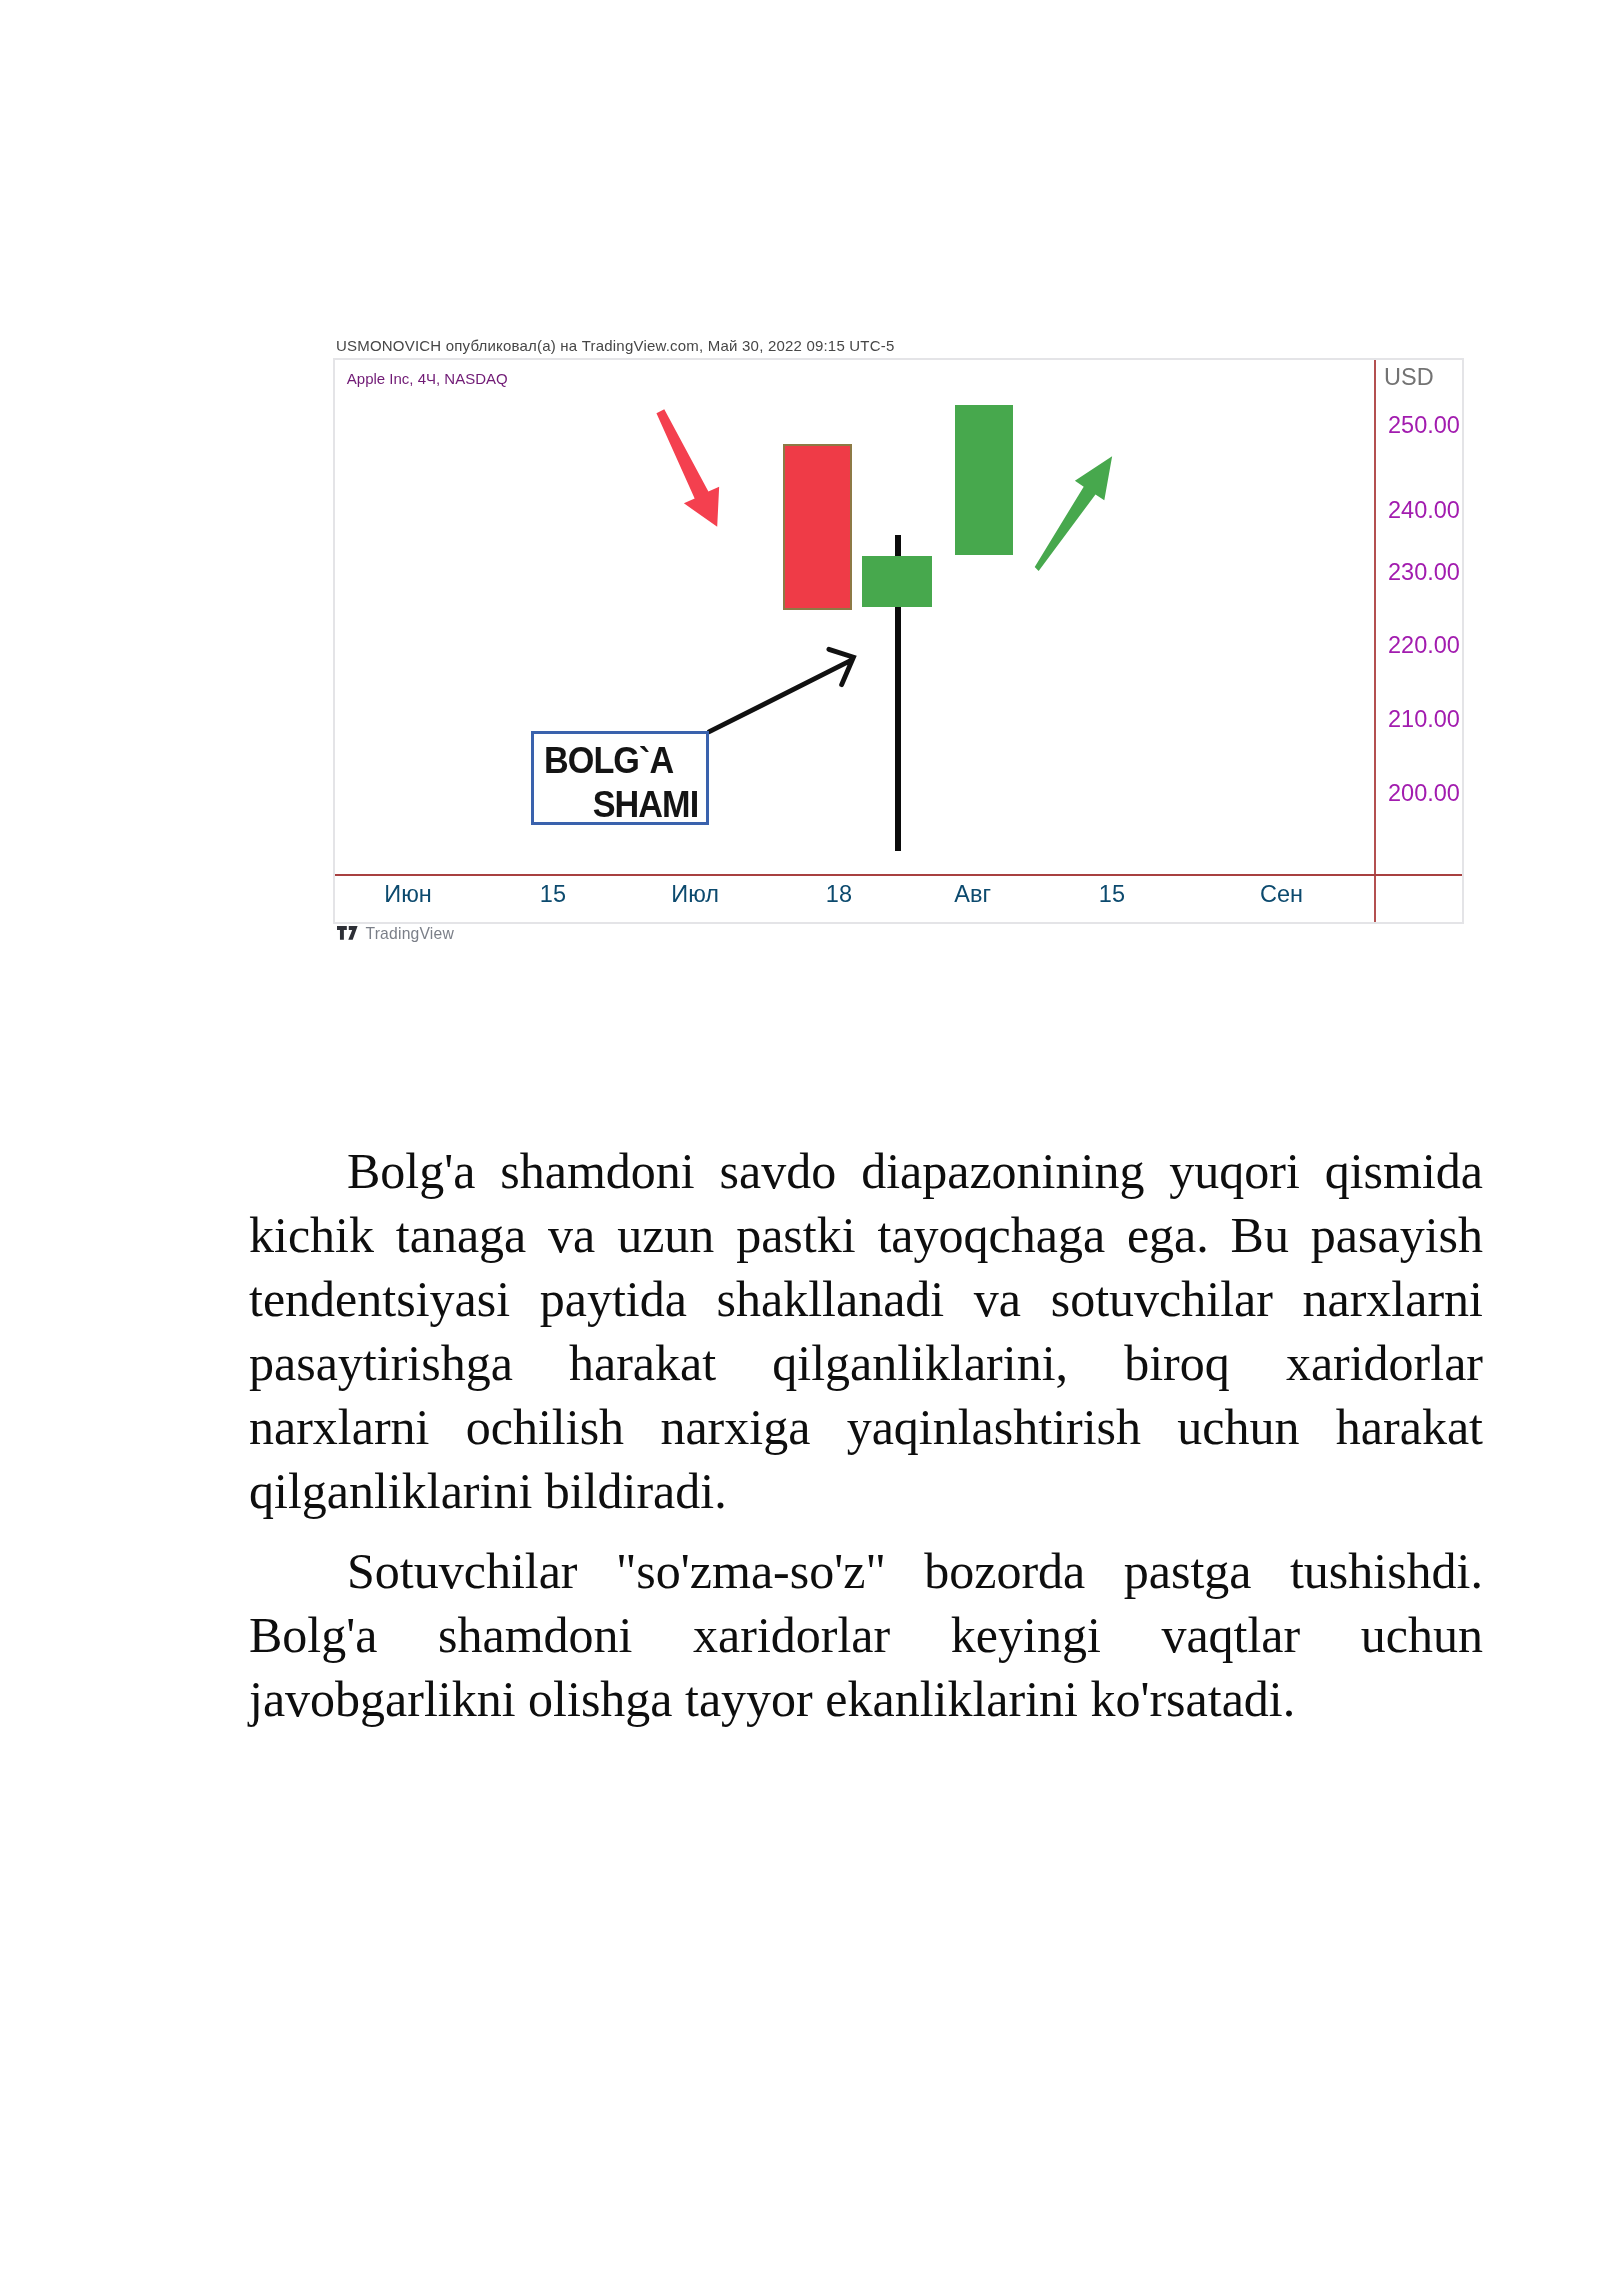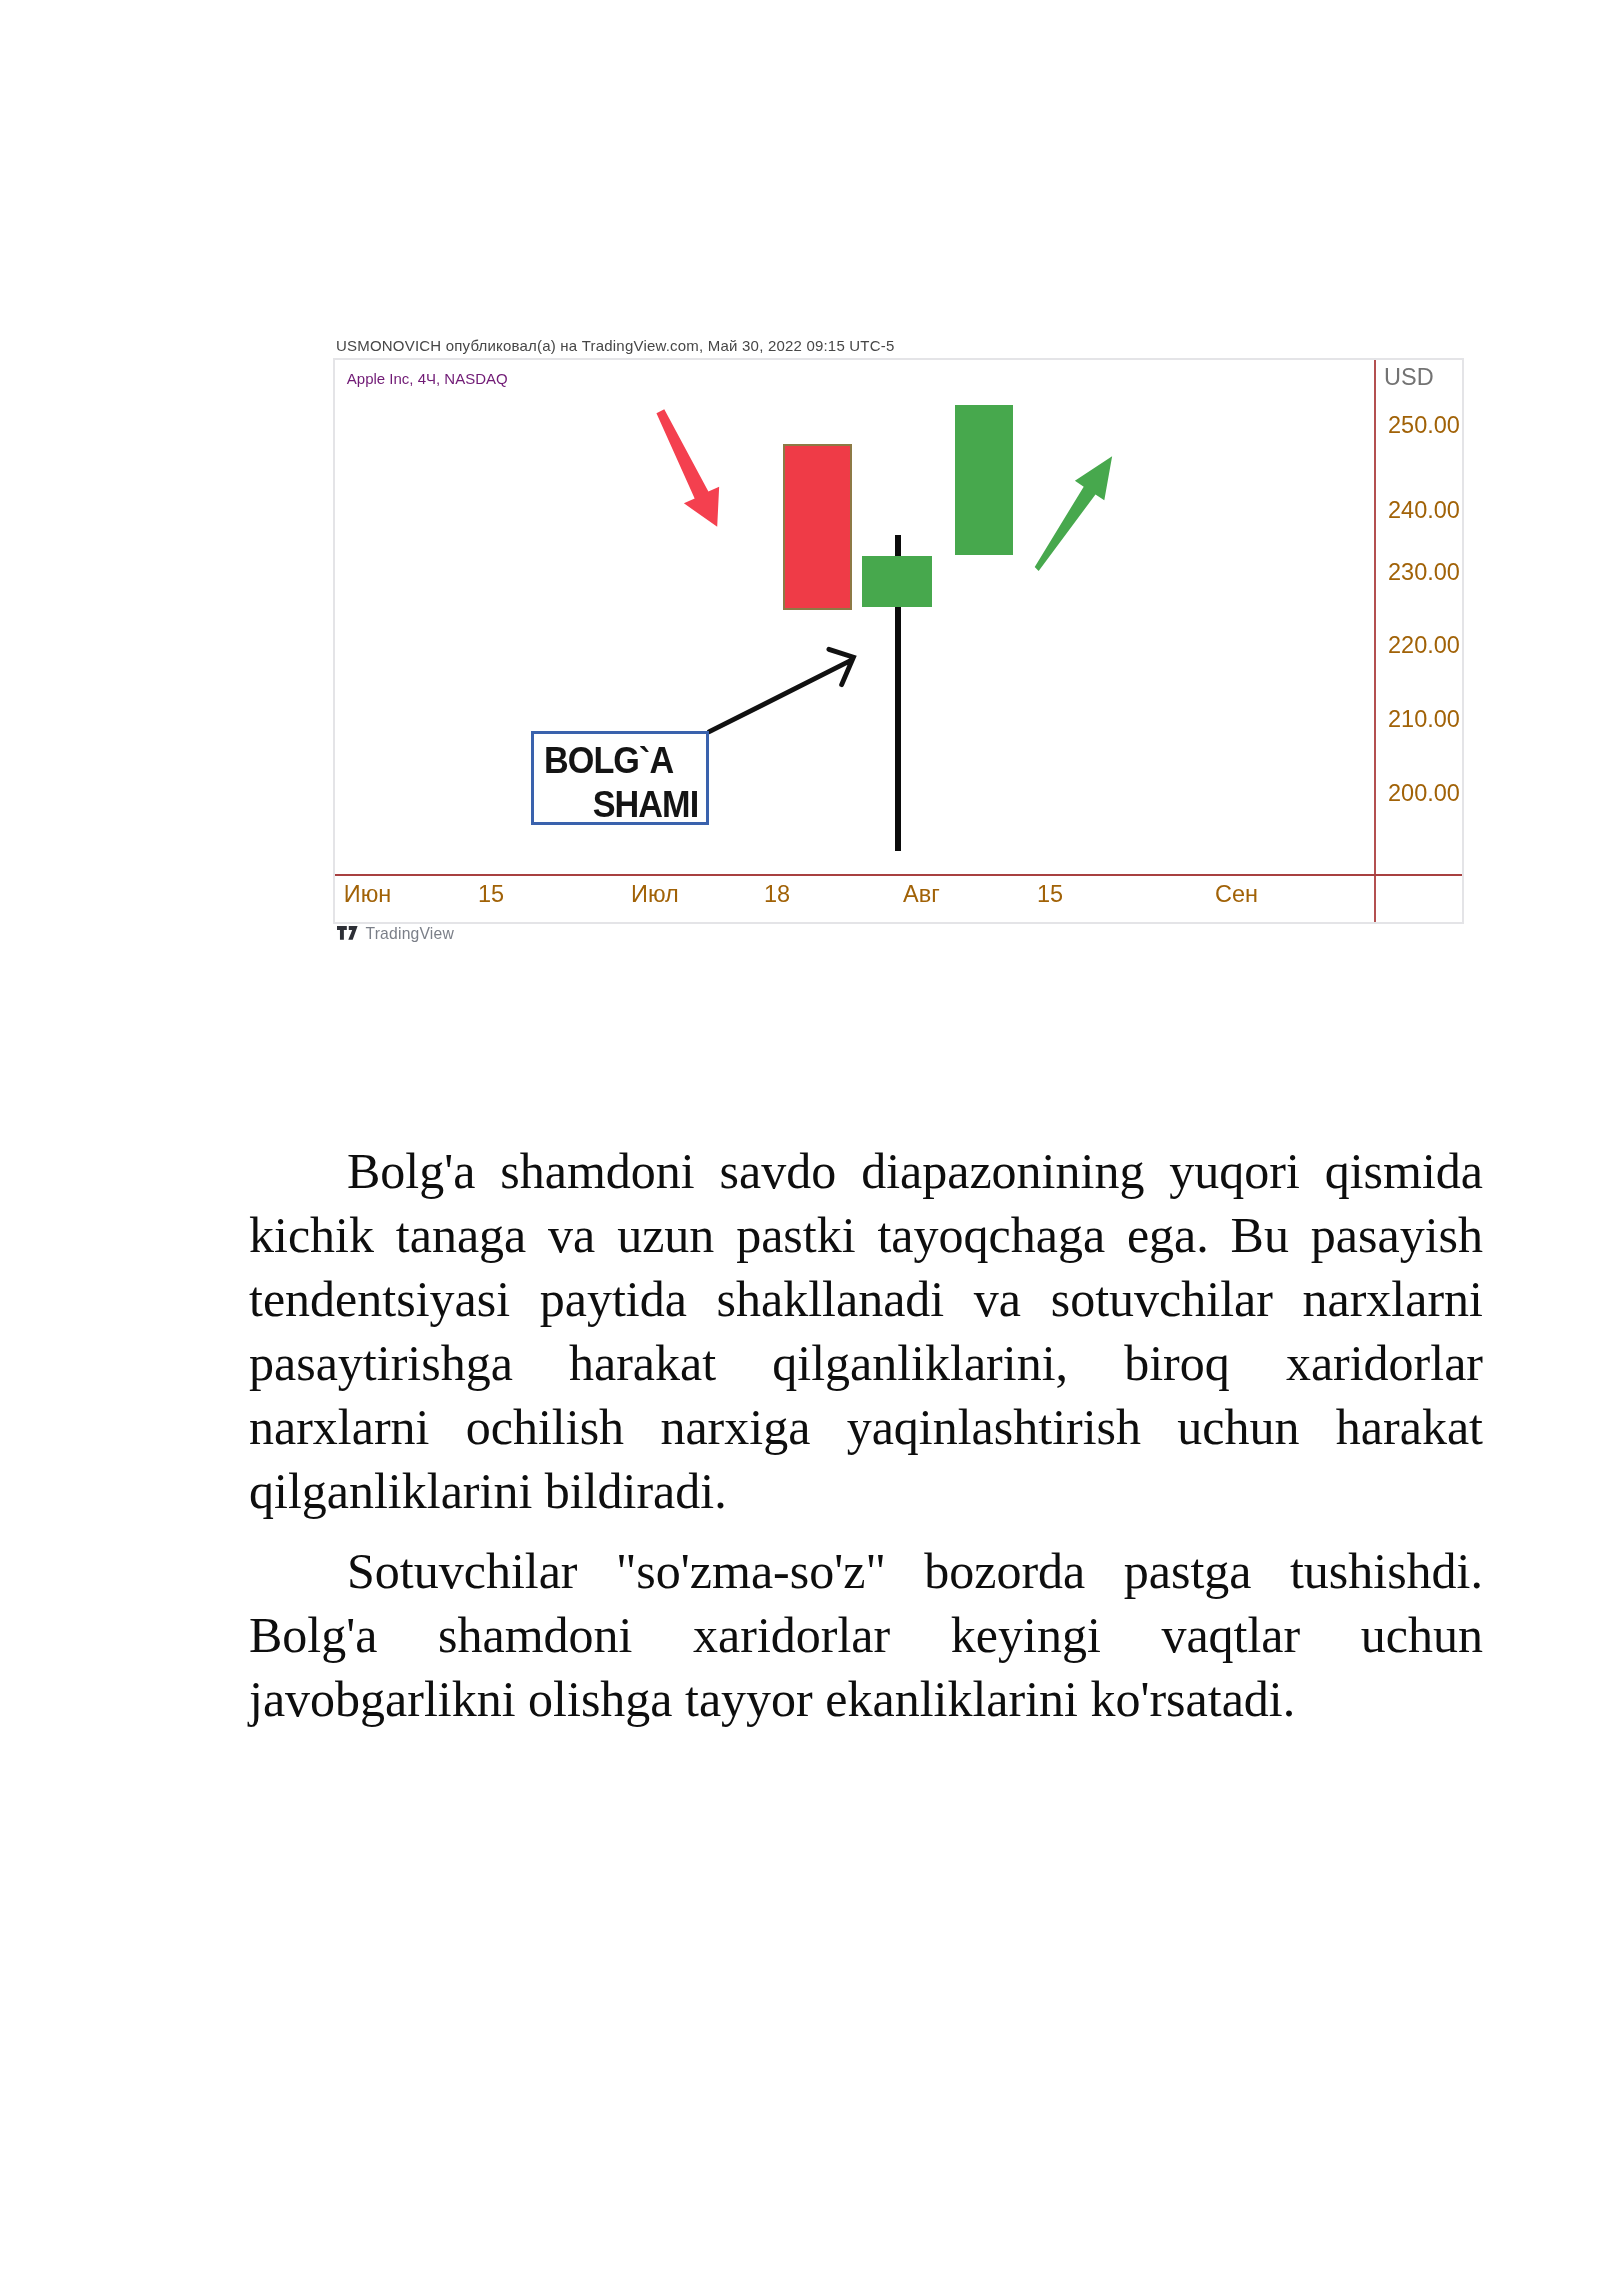--- a/index.html
+++ b/index.html
@@ -9,23 +9,23 @@
   .attribution{position:absolute;left:336px;top:337px;font-size:15px;color:#474747;
                letter-spacing:0.2px;white-space:nowrap;}
   
   .chart-card{position:absolute;left:333px;top:358px;width:1127px;height:562px;
               background:#ffffff;border:2px solid #e4e4e7;box-sizing:content-box;}
   .symbol{position:absolute;left:11.8px;top:9.8px;font-size:15px;color:#701a75;white-space:nowrap;}
   .axis-vline{position:absolute;left:1039px;top:0;width:2px;height:562px;background:#b35050;}
   .axis-hline{position:absolute;left:0;top:514px;width:1127px;height:2px;background:#a84040;}
   .usd-label{position:absolute;left:1049px;top:3.9px;font-size:23.5px;color:#737373;}
   .price-label{position:absolute;left:1053px;height:27.4px;line-height:27.4px;
-               font-size:23.5px;color:#a16207;white-space:nowrap;}
+               font-size:23.5px;color:#a21caf;white-space:nowrap;}
   .time-label{position:absolute;top:521px;width:88px;height:27.4px;line-height:27.4px;
-              text-align:left;font-size:23.5px;color:#a16207;}
+              text-align:right;font-size:23.5px;color:#0c4a6e;}
   .candle{position:absolute;}
   .candle.bear{left:448px;top:84px;width:69px;height:166px;background:#ef3b47;
                border:2.9px solid #8d7a45;box-sizing:border-box;}
   .candle.hammer-wick{left:560px;top:175px;width:5.9px;height:316px;background:#0b0b0b;}
   .candle.hammer-body{left:527px;top:196px;width:70px;height:51px;background:#47a84d;}
   .candle.bull{left:620px;top:45px;width:58px;height:150px;background:#47a84d;}
   .overlay{position:absolute;left:0;top:0;width:1127px;height:562px;}
   
   .callout{position:absolute;left:196px;top:371px;width:178px;height:94px;
            border:3.9px solid #3a62ad;box-sizing:border-box;background:#ffffff;

